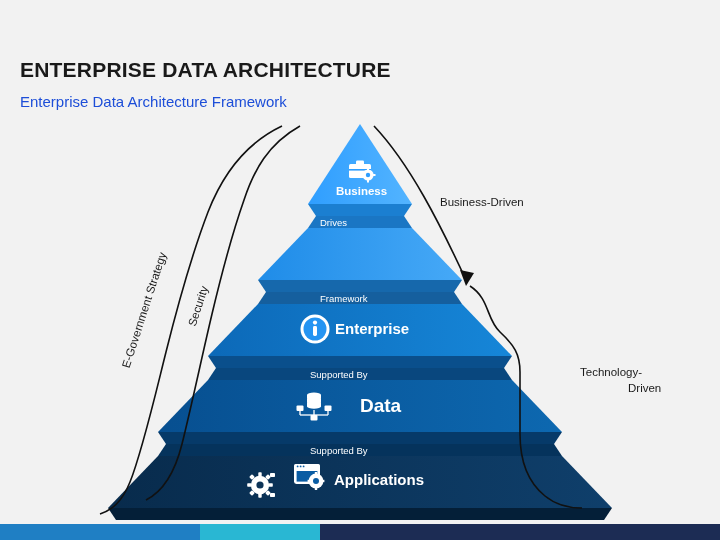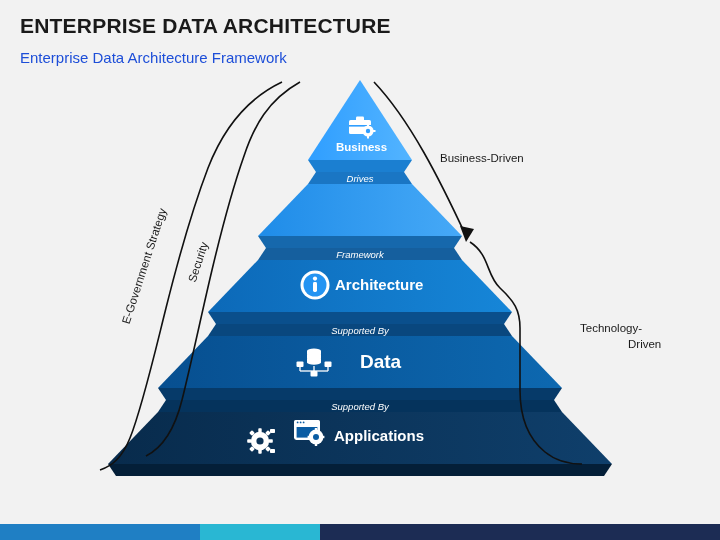--- a/index.html
+++ b/index.html
@@ -3,21 +3,21 @@
 <meta charset="utf-8">
 <style>
   html,body{margin:0;padding:0;}
   body{
     width:720px;height:540px;
     background:#f2f2f2;
     font-family:"Liberation Sans", sans-serif;
     overflow:hidden;
     position:relative;
   }
-  .slide{position:absolute;inset:0;}
+  .slide{position:absolute;inset:0;margin-top:44px;}
 
   .title{
     position:absolute;left:20px;top:14px;
     font-size:21px;font-weight:bold;color:#1a1a1a;
     letter-spacing:.2px;
   }
   .subtitle{
     position:absolute;left:20px;top:49px;
     font-size:15px;color:#1d4ed8;font-weight:normal;
   }
@@ -28,23 +28,22 @@
     position:absolute;font-size:11.5px;color:#1a1a1a;
     transform-origin:center center;
     white-space:nowrap;
   }
 
   .tier-label{
     position:absolute;color:#ffffff;font-weight:bold;
     white-space:nowrap;
   }
   .rel-label{
-    position:absolute;color:#ffffff;font-style:italic;
+    position:absolute;color:#ffffff;
     font-size:9.5px;white-space:nowrap;
-    text-align:center;
   }
 
   .footer{
     position:absolute;left:0;bottom:0;width:720px;height:16px;
     background:#1c2c54;
   }
   .footer .seg{position:absolute;top:0;height:16px;}
 
   svg{display:block;}
 </style>
@@ -218,21 +217,21 @@
         </g>
         <g fill="#ffffff">
           <rect x="24" y="2" width="5" height="4" rx="0.8"></rect>
           <rect x="24" y="22" width="5" height="4" rx="0.8"></rect>
         </g>
       </g>
     </svg>
 
     <div class="tier-label" style="left:336px;top:81px;font-size:11.5px;">Business</div>
 
-    <div class="tier-label" style="left:335px;top:216px;font-size:15px;">Architecture</div>
+    <div class="tier-label" style="left:335px;top:216px;font-size:15px;">Enterprise</div>
 
     <div class="tier-label" style="left:360px;top:291px;font-size:19px;">Data</div>
 
     <div class="tier-label" style="left:334px;top:367px;font-size:15px;">Applications</div>
 
 
     <div class="rel-label" style="left:320px;top:113px;width:80px;">Drives</div>
 
     <div class="rel-label" style="left:320px;top:189px;width:80px;">Framework</div>
 

